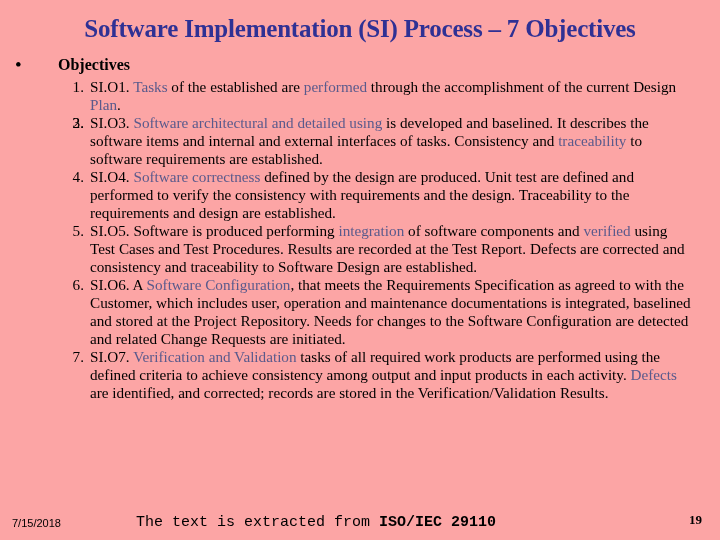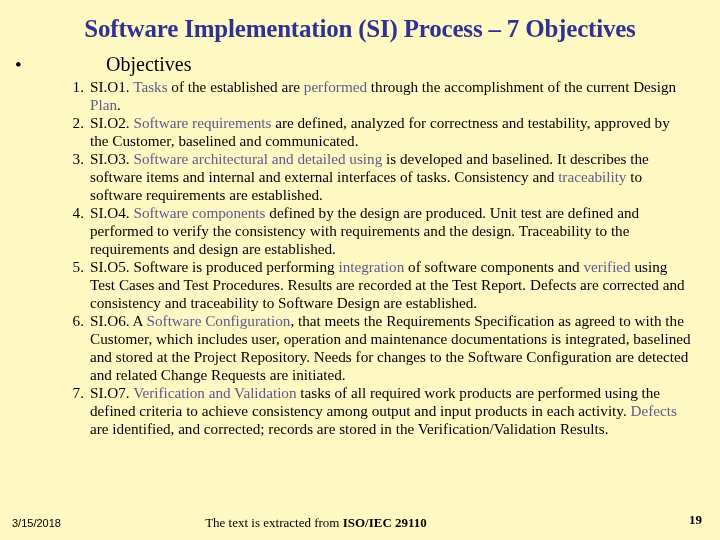--- a/index.html
+++ b/index.html
@@ -14,21 +14,21 @@
     overflow: hidden;
     font-family: "Liberation Serif", "DejaVu Serif", serif;
     color: #000000;
     position: relative;
   }
 
   .slide {
     position: relative;
     width: 720px;
     height: 540px;
-    background: #fef9c3;
+    background: #fca5a5;
   }
 
   
   .slide-title {
     position: absolute;
     left: 0;
     top: 14px;
     width: 720px;
     text-align: center;
     font-family: "Liberation Serif", "DejaVu Serif", serif;
@@ -59,25 +59,24 @@
     position: absolute;
     left: 15px;
     top: 0px;
     font-family: "Liberation Serif", "DejaVu Serif", serif;
     font-size: 19px;
     line-height: 25px;
     color: #000000;
   }
   .bullet-text {
     font-family: "Liberation Serif", "DejaVu Serif", serif;
-    font-weight: normal;
-    font-size: 20px;
+    font-weight: bold;
+    font-size: 16px;
     line-height: 25px;
     color: #000000;
-    margin-left: 48px;
   }
 
   
   ol.objectives {
     list-style: none;
     margin: 0;
     padding: 0;
   }
   ol.objectives > li {
     position: relative;
@@ -121,22 +120,22 @@
     color: #000000;
   }
   .footer-center {
     position: absolute;
     left: 0;
     top: 514px;
     width: 720px;
     padding-right: 88px;
     box-sizing: border-box;
     text-align: center;
-    font-family: Liberation Serif, serif;
-    font-size: 13px;
+    font-family: Liberation Mono, monospace;
+    font-size: 15px;
     line-height: 18px;
     color: #000000;
   }
   .footer-center b { font-weight: bold; }
   .footer-page {
     position: absolute;
     right: 18px;
     top: 512px;
     font-family: "Liberation Serif", "DejaVu Serif", serif;
     font-size: 13px;
@@ -154,31 +153,31 @@
 
   <div class="body-block">
 
     <div class="bullet-row">
       <span class="bullet-mark">•</span>
       <span class="bullet-text">Objectives</span>
     </div>
 
     <ol class="objectives" id="objectives-list">
         <li><span class="num">1.</span><span class="item-text"><span>SI.O1. </span><span class="lnk">Tasks</span><span> of the established are </span><span class="lnk">performed</span><span> through the accomplishment of the current Design </span><span class="lnk">Plan</span><span>.</span></span></li>
-        <li><span class="num">2.</span><span class="item-text"><span>SI.O2. </span><span class="lnk">Software requirements</span><span> are defined, analyzed for correctness and testability, approved by the Customer, baselined and communicated.</span></span></li>
+        <li><span class="num">2.</span></li>
         <li><span class="num">3.</span><span class="item-text"><span>SI.O3. </span><span class="lnk">Software architectural and detailed using</span><span> is developed and baselined. It describes the software items and internal and external interfaces of tasks. Consistency and </span><span class="lnk">traceability</span><span> to software requirements are established.</span></span></li>
-        <li><span class="num">4.</span><span class="item-text"><span>SI.O4. </span><span class="lnk">Software components</span><span> defined by the design are produced. Unit test are defined and performed to verify the consistency with requirements and the design. Traceability to the requirements and design are established.</span></span></li>
+        <li><span class="num">4.</span><span class="item-text"><span>SI.O4. </span><span class="lnk">Software correctness</span><span> defined by the design are produced. Unit test are defined and performed to verify the consistency with requirements and the design. Traceability to the requirements and design are established.</span></span></li>
         <li><span class="num">5.</span><span class="item-text"><span>SI.O5. Software is produced performing </span><span class="lnk">integration</span><span> of software components and </span><span class="lnk">verified</span><span> using Test Cases and Test Procedures. Results are recorded at the Test Report. Defects are corrected and consistency and traceability to Software Design are established.</span></span></li>
         <li><span class="num">6.</span><span class="item-text"><span>SI.O6. A </span><span class="lnk">Software Configuration</span><span>, that meets the Requirements Specification as agreed to with the Customer, which includes user, operation and maintenance documentations is integrated, baselined and stored at the Project Repository. Needs for changes to the Software Configuration are detected and related Change Requests are initiated.</span></span></li>
         <li><span class="num">7.</span><span class="item-text"><span>SI.O7. </span><span class="lnk">Verification and Validation</span><span> tasks of all required work products are performed using the defined criteria to achieve consistency among output and input products in each activity. </span><span class="lnk">Defects</span><span> are identified, and corrected; records are stored in the Verification/Validation Results.</span></span></li>
       </ol>
 
   </div>
 
-  <div class="footer-date">3/15/2018</div>
+  <div class="footer-date">7/15/2018</div>
 
   <div class="footer-center">
     <span>The text is extracted from </span><b>ISO/IEC 29110</b>
   </div>
 
   <div class="footer-page">19</div>
 
 </div>
 
 </body></html>

